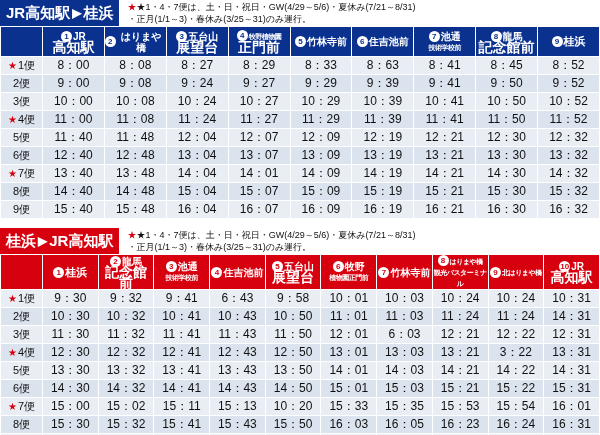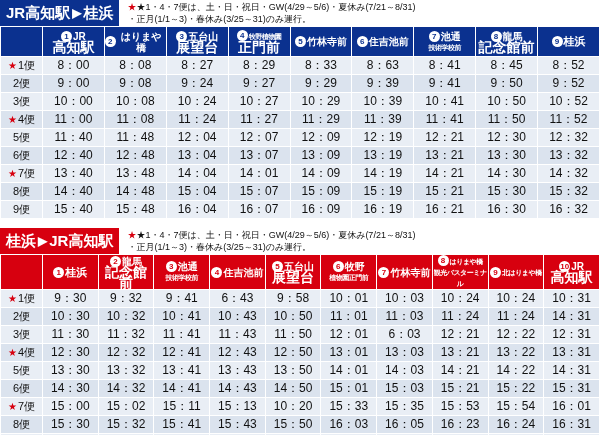--- a/index.html
+++ b/index.html
@@ -399,21 +399,21 @@
           <tr class="alt">
             <td class="first"><span class="star-red">★</span><span>4便</span></td>
             <td>12：30</td>
             <td>12：32</td>
             <td>12：41</td>
             <td>12：43</td>
             <td>12：50</td>
             <td>13：01</td>
             <td>13：03</td>
             <td>13：21</td>
-            <td>13：22</td>
+            <td>3：22</td>
             <td>13：31</td>
           </tr>
           <tr>
             <td class="first"><span>5便</span></td>
             <td>13：30</td>
             <td>13：32</td>
             <td>13：41</td>
             <td>13：43</td>
             <td>13：50</td>
             <td>14：01</td>

